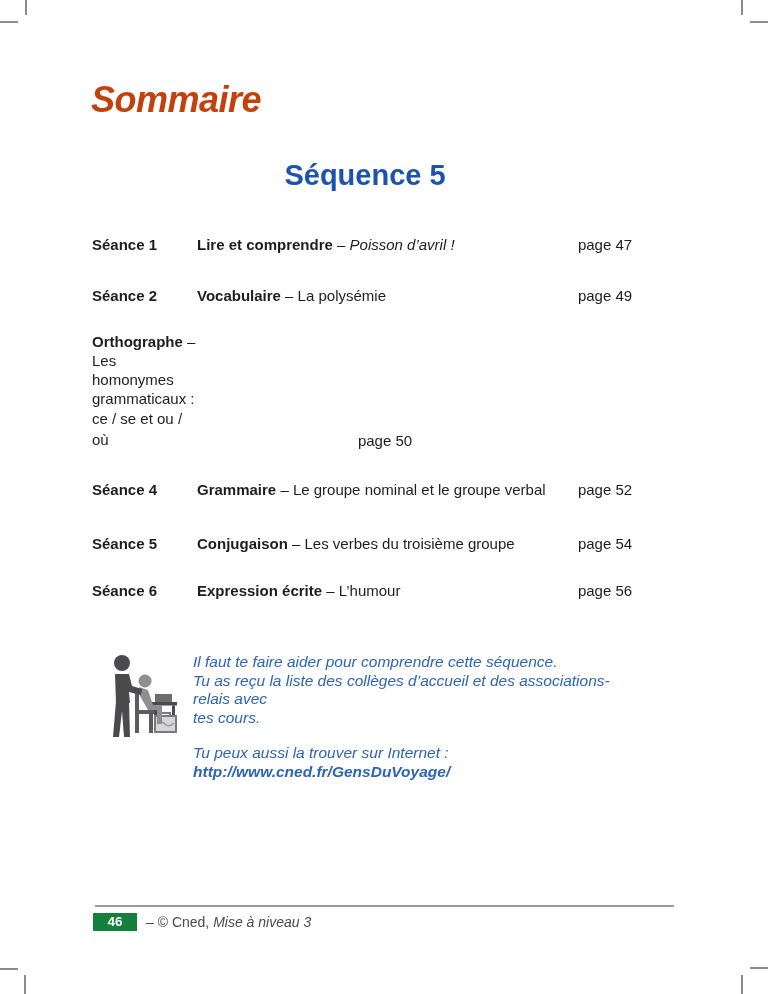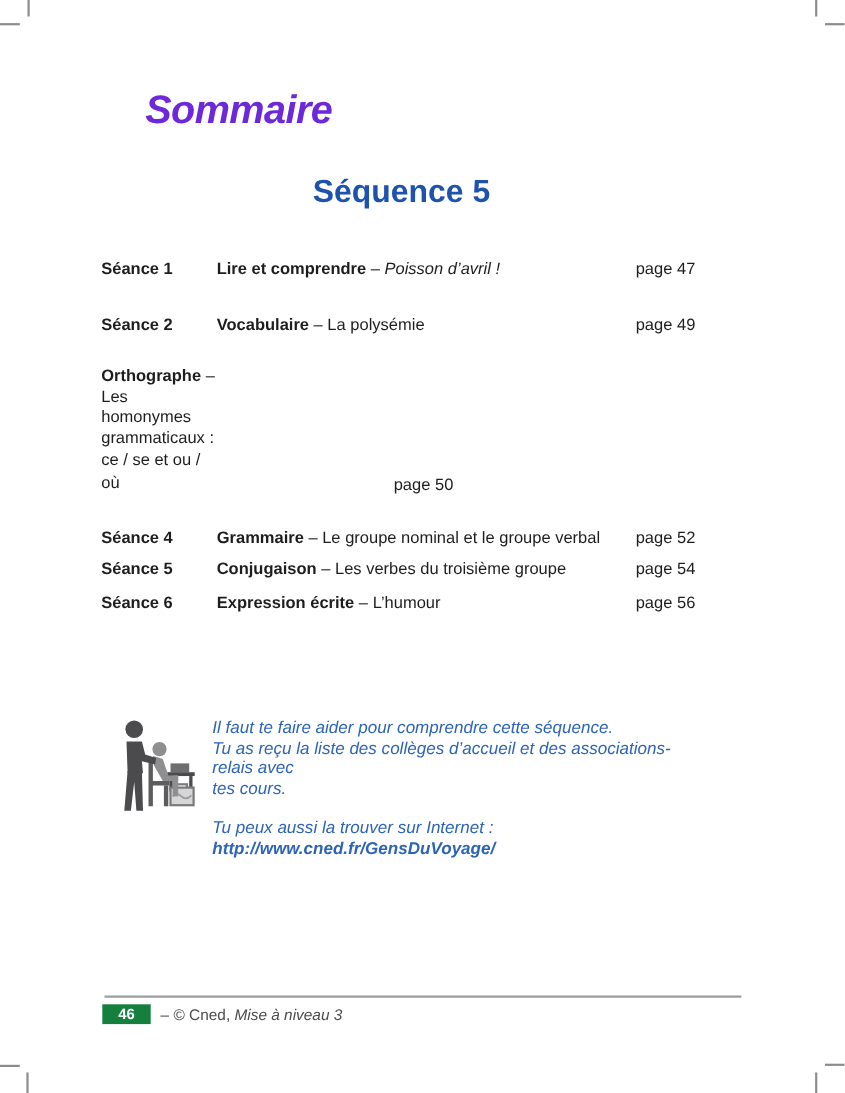--- a/index.html
+++ b/index.html
@@ -11,41 +11,41 @@
   .crop{position:absolute;background:#8c8c8e;}
   .crop.v{width:2px;height:15px;}
   .crop.h{width:18px;height:2px;}
   .crop.tl-v{left:25px;top:0;}      .crop.tl-h{left:0;top:21px;}
   .crop.tr-v{left:741px;top:0;}     .crop.tr-h{left:750px;top:21px;}
   .crop.bl-h{left:0;top:968px;}     .crop.bl-v{left:24px;top:975px;height:19px;}
   .crop.br-h{left:750px;top:967px;} .crop.br-v{left:741px;top:975px;height:19px;}
 
   .doc-title{
     position:absolute;left:91px;top:82px;
-    font-size:36px;font-weight:700;font-style:italic;color:#6d28d9;
-    letter-spacing:-0.5px;line-height:1;margin-left:41px;
+    font-size:36px;font-weight:700;font-style:italic;color:#c2410c;
+    letter-spacing:-0.5px;line-height:1;
   }
   .seq-title{
     position:absolute;left:92px;top:161px;width:546px;text-align:center;
     font-size:29px;font-weight:700;color:#1d52ae;line-height:1;
   }
 
   .toc{position:absolute;left:92px;top:235px;width:545px;font-size:15px;line-height:19px;}
   .toc-row{display:grid;grid-template-columns:105px 1fr 64px;}
   .toc-row .seance{font-weight:700;}
   .toc-row .topic{font-weight:700;}
   .toc-row .detail-italic{font-style:italic;}
   .toc-row .pagecell{text-align:center;align-self:end;white-space:nowrap;}
   .toc-row .desc .line2{line-height:21px;}
   .toc-row.r1{margin-top:0;}
   .toc-row.r2{margin-top:32px;}
   .toc-row.r3{margin-top:27px;}
   .toc-row.r4{margin-top:30px;}
-  .toc-row.r5{margin-top:9px;}
-  .toc-row.r6{margin-top:12px;}
+  .toc-row.r5{margin-top:35px;}
+  .toc-row.r6{margin-top:28px;}
   .toc-row.r7{margin-top:20px;}
 
   .note{position:absolute;left:103px;top:650px;width:540px;}
   .note-icon{position:absolute;left:0;top:3px;width:76px;height:88px;}
   .note-text{
     position:absolute;left:90px;top:3px;width:450px;
     font-style:italic;color:#2d64b6;font-size:15.5px;line-height:18.5px;
   }
   .note-text .para2{margin-top:17px;}
   .note-url{font-weight:700;}

